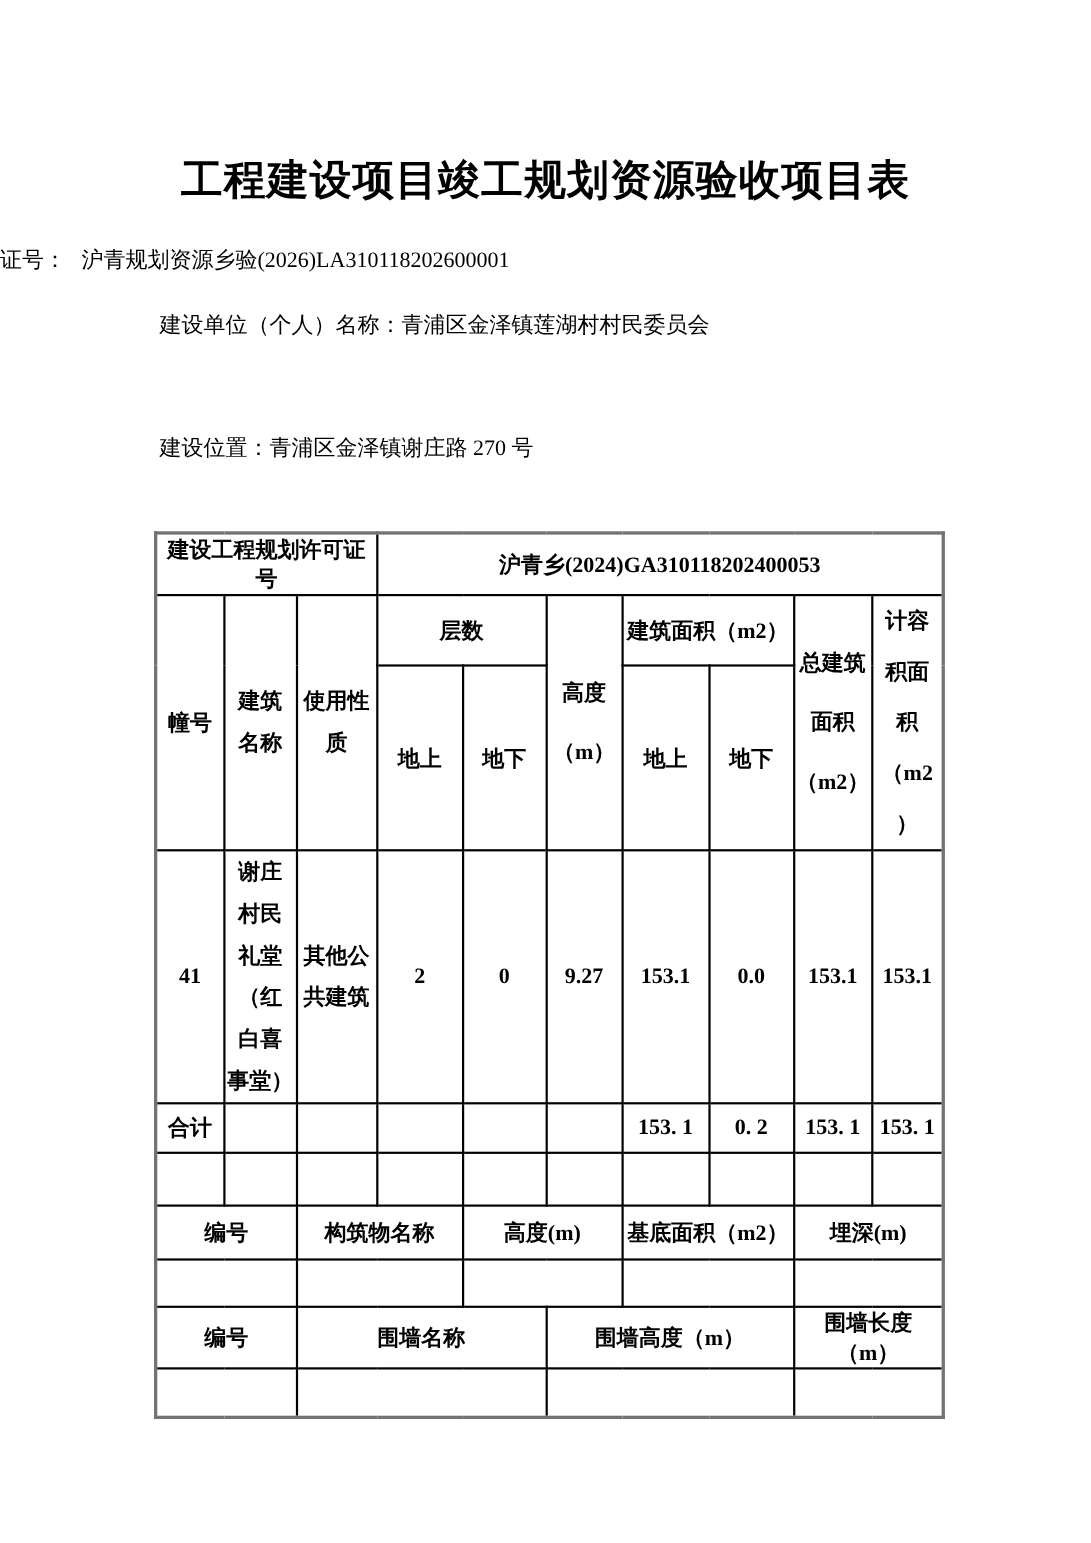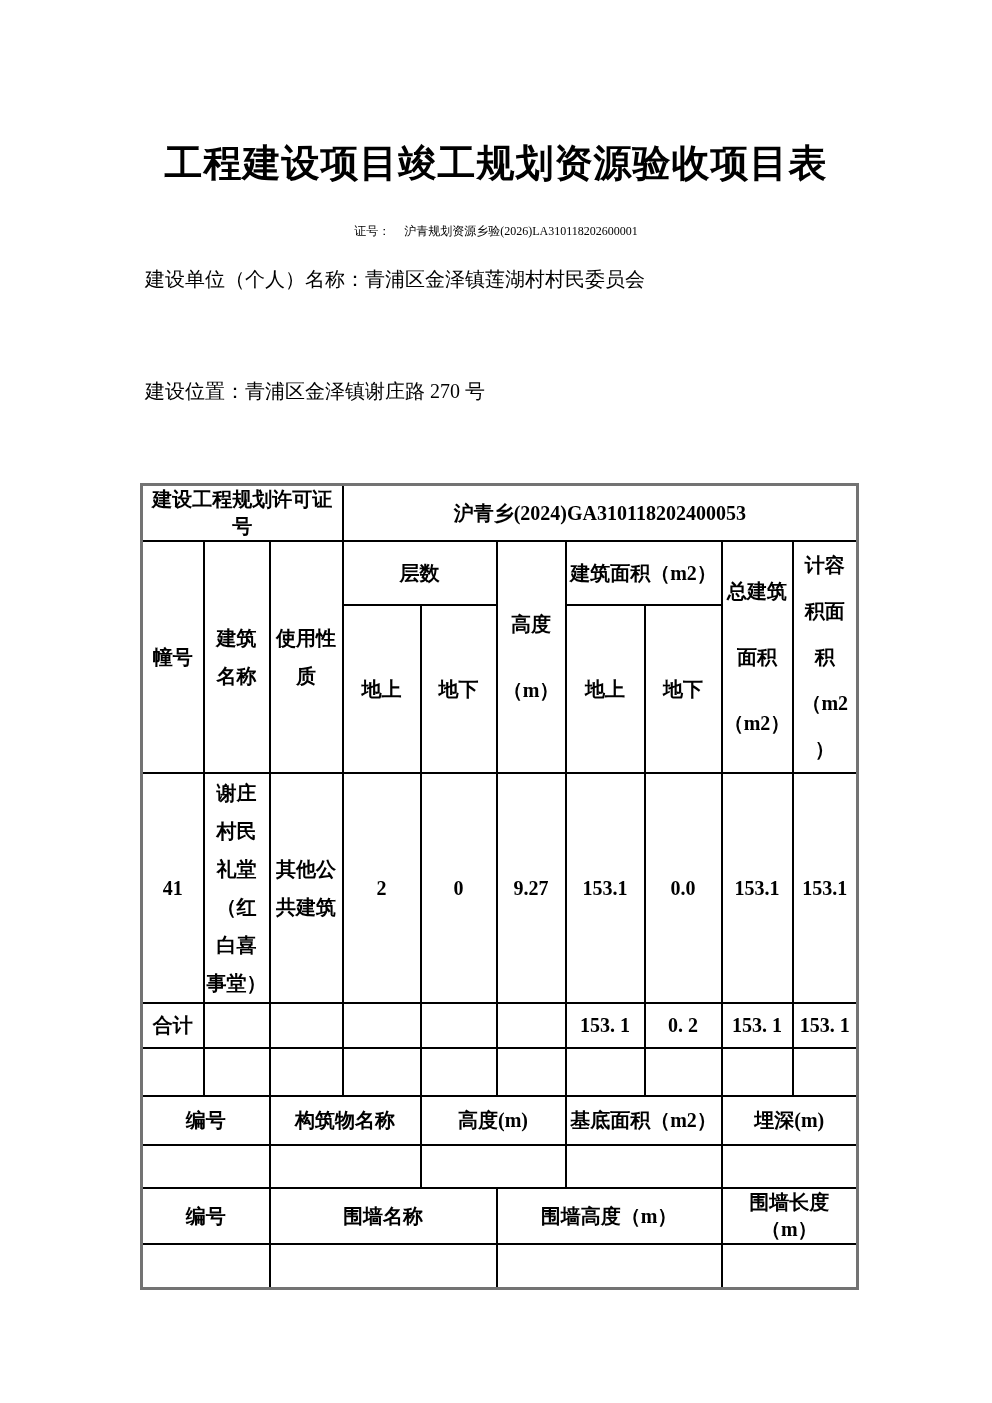--- a/index.html
+++ b/index.html
@@ -16,29 +16,30 @@
     position: absolute;
     top: 138px; left: 0; width: 100%;
     text-align: center;
     font-size: 38px;
     font-weight: bold;
     letter-spacing: 1px;
   }
   .cert-line {
     position: absolute;
     top: 223px; left: 0; width: 100%;
-    text-align: center;
-    font-size: 12px;
+    text-align: left;
+    font-size: 20px;
   }
   .cert-line .cert-label { margin-right: 14px; }
   .info-line {
     position: absolute;
     left: 145px;
     font-size: 20px;
     white-space: nowrap;
+    margin-top: 16px;
   }
   .info-builder  { top: 266px; }
   .info-project  { top: 312px; }
   .info-location { top: 378px; }
 
   table.main-table {
     position: absolute;
     left: 140px; top: 483px;
     width: 716px;
     border-collapse: collapse;
@@ -48,21 +49,21 @@
   }
   table.main-table td {
     border: 2px solid #000;
     text-align: center;
     vertical-align: middle;
     font-size: 20px;
     padding: 0;
   }
   
   .ml      { white-space: pre-line; line-height: 38px; }
-  .ml-tall { white-space: pre-line; line-height: 66px; margin-top: 36px; }
+  .ml-tall { white-space: pre-line; line-height: 54px; margin-top: 36px; }
   .ml-tight{ white-space: pre-line; line-height: 46px; }
 
   tr.r-permit   { height: 52px;  }
   tr.r-head-top { height: 48px;  }
   tr.r-head-bot { height: 125px; }
   tr.r-data     { height: 229px; }
   tr.r-total    { height: 45px;  }
   tr.r-empty1   { height: 48px;  }
   tr.r-struct   { height: 49px;  }
   tr.r-empty2   { height: 43px;  }

